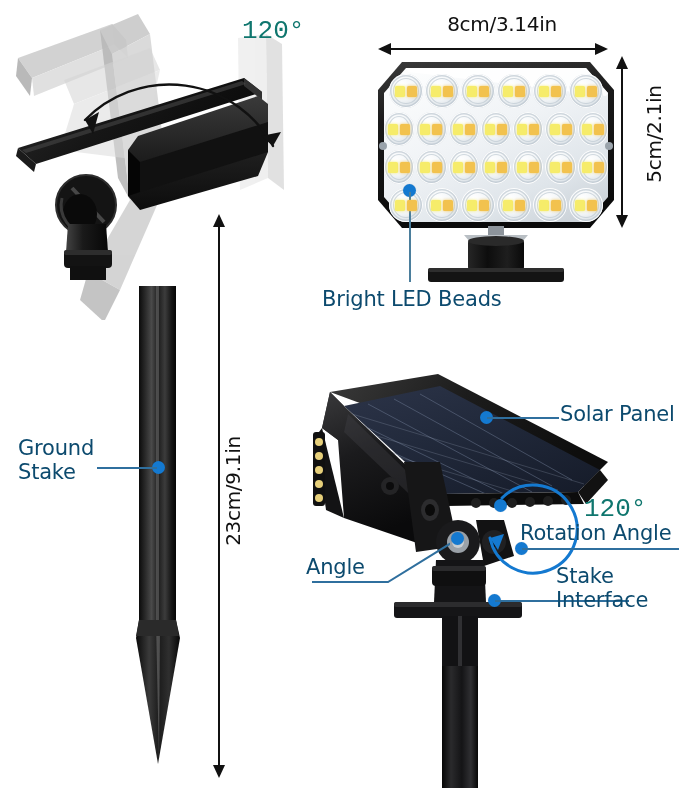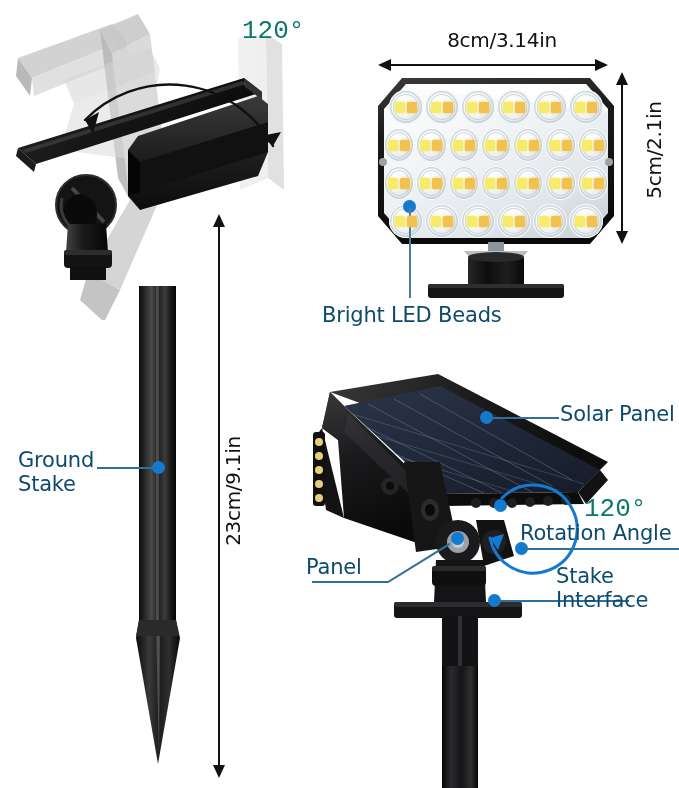--- a/index.html
+++ b/index.html
@@ -195,32 +195,32 @@
 
     <svg class="abs" width="290" height="230" style="left:25px;top:0;" viewBox="0 0 290 230">
       <path d="M60,120 A118,118 0 0 1 248,146" fill="none" stroke="#111" stroke-width="2.4" stroke-linecap="round"></path>
       <polygon points="60,120 74,112 68,134" fill="#111"></polygon>
       <polygon points="248,146 236,136 256,132" fill="#111"></polygon>
     </svg>
     <div class="abs deg" style="left:242px;top:16px;">120°</div>
 
     <div class="abs c-dot" style="left:152px;top:461px;"></div>
     <div class="abs c-line" style="left:97px;top:467px;width:60px;"></div>
-    <div class="abs label" style="left:18px;top:437px;width:82px;text-align:left;margin-top:12px;">Ground
+    <div class="abs label" style="left:18px;top:437px;width:82px;text-align:left;">Ground
 Stake</div>
   </div>
 
   <div class="abs" style="left:205px;top:214px;width:80px;height:574px;">
     <div class="abs arrow arr-up" style="left:8px;top:0;"></div>
     <div class="abs dimline-v" style="left:13px;top:11px;height:540px;"></div>
     <div class="abs arrow arr-down" style="left:8px;top:551px;"></div>
     <div class="abs dim-text vtext" style="left:-42px;top:265px;width:140px;text-align:center;">23cm/9.1in</div>
   </div>
 
-  <div class="abs" style="left:340px;top:16px;width:339px;height:340px;text-decoration:underline;">
+  <div class="abs" style="left:340px;top:0;width:339px;height:340px;text-decoration:underline;">
 
     <div class="abs dim-text" style="left:62px;top:12px;width:200px;text-align:center;">8cm/3.14in</div>
     <div class="abs" style="left:38px;top:42px;width:240px;height:14px;">
       <div class="abs arrow arr-left" style="left:0;top:1px;"></div>
       <div class="abs dimline-h" style="left:12px;top:6px;width:206px;"></div>
       <div class="abs arrow arr-right" style="left:217px;top:1px;"></div>
     </div>
 
     <div class="abs" style="left:272px;top:56px;width:70px;height:180px;">
       <div class="abs arrow arr-up" style="left:4px;top:0;"></div>
@@ -492,21 +492,21 @@
     <div class="abs c-dot" style="left:206px;top:129px;"></div>
     <div class="abs c-dot" style="left:227px;top:172px;"></div>
     <div class="abs c-line" style="left:234px;top:178px;width:165px;"></div>
     <div class="abs deg" style="left:296px;top:124px;">120°</div>
     <div class="abs label" style="left:232px;top:152px;width:175px;">Rotation Angle</div>
 
     <div class="abs c-dot" style="left:163px;top:162px;"></div>
     <svg class="abs" width="140" height="60" style="left:22px;top:166px;" viewBox="0 0 140 60">
       <path d="M2,46 L78,46 L146,4" stroke="#2f6f9e" stroke-width="2" fill="none"></path>
     </svg>
-    <div class="abs label" style="left:18px;top:186px;width:90px;">Panel</div>
+    <div class="abs label" style="left:18px;top:186px;width:90px;">Angle</div>
 
     <div class="abs c-dot" style="left:200px;top:224px;"></div>
     <div class="abs c-line" style="left:207px;top:230px;width:134px;"></div>
     <div class="abs label" style="left:268px;top:195px;width:140px;text-align:left;">Stake
 Interface</div>
   </div>
 
 </div>
 
 </body></html>

